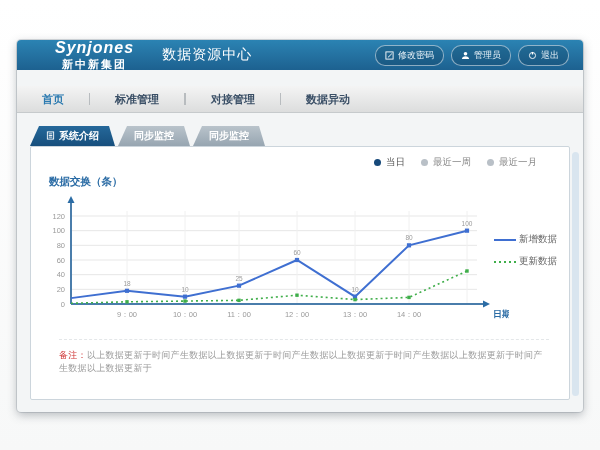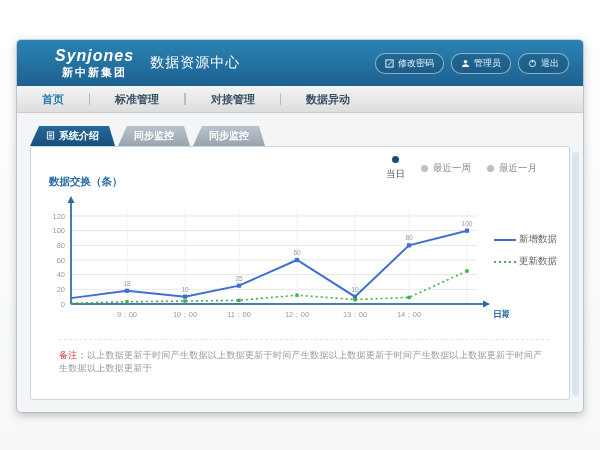--- a/index.html
+++ b/index.html
@@ -9,28 +9,28 @@
     font-family:"Liberation Sans","DejaVu Sans",sans-serif;
     -webkit-font-smoothing:antialiased;
   }
   .window{
     position:absolute;left:17px;top:40px;width:566px;height:372px;
     background:#f3f5f6;border-radius:4px;overflow:hidden;
     box-shadow:0 3px 10px rgba(60,70,80,.35), 0 0 0 1px #d9dde0;
   }
   
   .hdr{
-    position:absolute;left:0;top:0;right:0;height:46px;
+    position:absolute;left:0;top:0;right:0;height:30px;
     background:linear-gradient(#2b83b3,#1d6190);
     display:flex;align-items:center;color:#fff;
   }
   .logo{margin-left:38px;line-height:1;text-align:center;}
   .logo .l1{font-size:16px;font-weight:bold;font-style:italic;letter-spacing:1px;}
   .logo .l2{font-size:11px;font-weight:bold;letter-spacing:2px;margin-top:3px;}
-  .app-title{font-size:14px;margin-left:16px;letter-spacing:1px;}
+  .app-title{font-size:14px;margin-left:28px;letter-spacing:1px;}
   .hdr-right{position:absolute;right:14px;top:0;height:100%;display:flex;align-items:center;gap:7px;}
   .hbtn{
     display:flex;align-items:center;gap:4px;cursor:pointer;
     font-size:9px;color:#eaf3f9;padding:3px 9px;border-radius:10px;
     background:rgba(10,50,80,.25);border:1px solid rgba(255,255,255,.5);
   }
   .hbtn svg{display:block}
   
   .nav{
     position:absolute;left:0;top:46px;right:0;height:26px;
@@ -56,21 +56,21 @@
   .tab.active{background:linear-gradient(#25689a,#174f7d);}
   
   .panel{
     position:absolute;left:13px;top:106px;width:538px;height:252px;
     background:#fff;border:1px solid #ccd5dc;border-radius:2px;
   }
   .radios{position:absolute;right:32px;top:9px;display:flex;gap:16px;align-items:center;}
   .radio{display:flex;align-items:center;gap:5px;font-size:9.5px;color:#888;cursor:pointer;}
   .radio .dot{width:7px;height:7px;border-radius:50%;background:#b9c0c7;}
   .radio.sel .dot{background:#17497a;}
-  .radio.sel{color:#555;flex-direction:column;}
+  .radio.sel{color:#555;}
   .ylabel{position:absolute;left:18px;top:28px;font-size:10.5px;font-weight:bold;color:#2b6ca5;}
   .chart{position:absolute;left:8px;top:42px;}
   .legend{position:absolute;left:462px;top:86px;}
   .lg-item{display:flex;align-items:center;gap:2px;margin-bottom:9px;font-size:9.5px;color:#666;cursor:pointer;}
   .note{
     position:absolute;left:28px;right:20px;top:192px;
     border-top:1px dashed #e4e7e9;padding-top:9px;
     font-size:9px;color:#9a9a9a;letter-spacing:.3px;
   }
   .note .red{color:#cf3434;}

